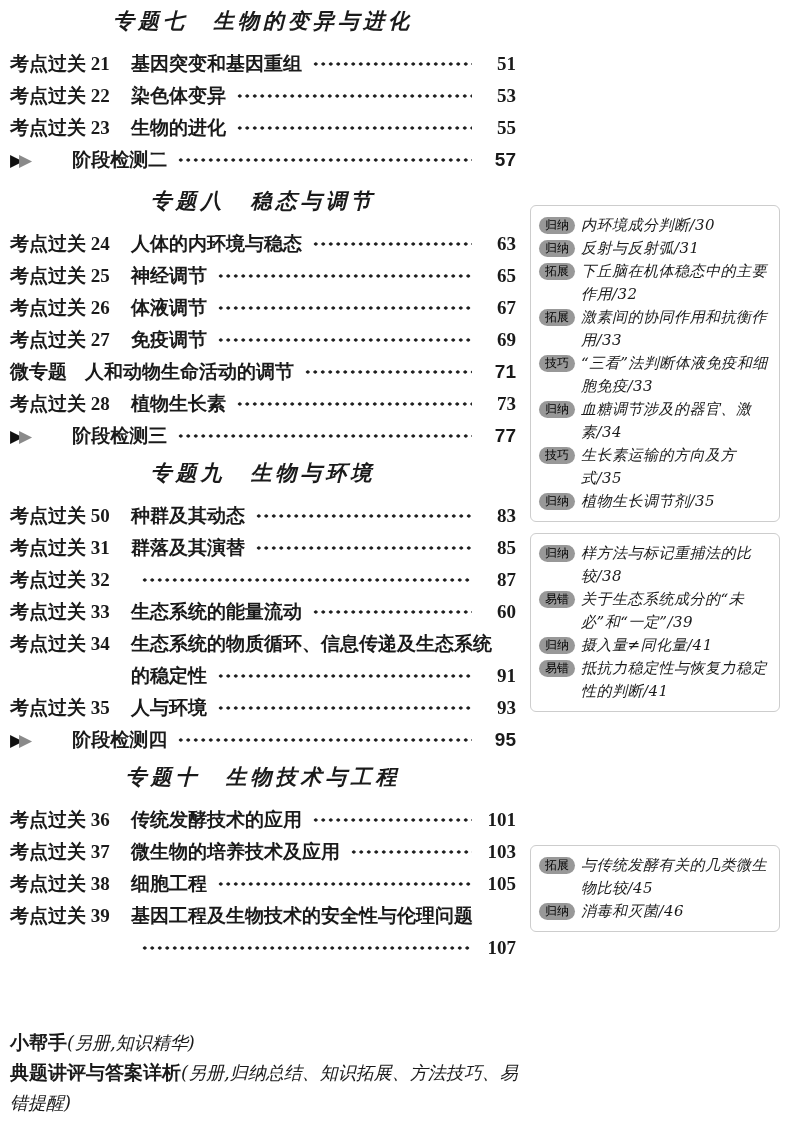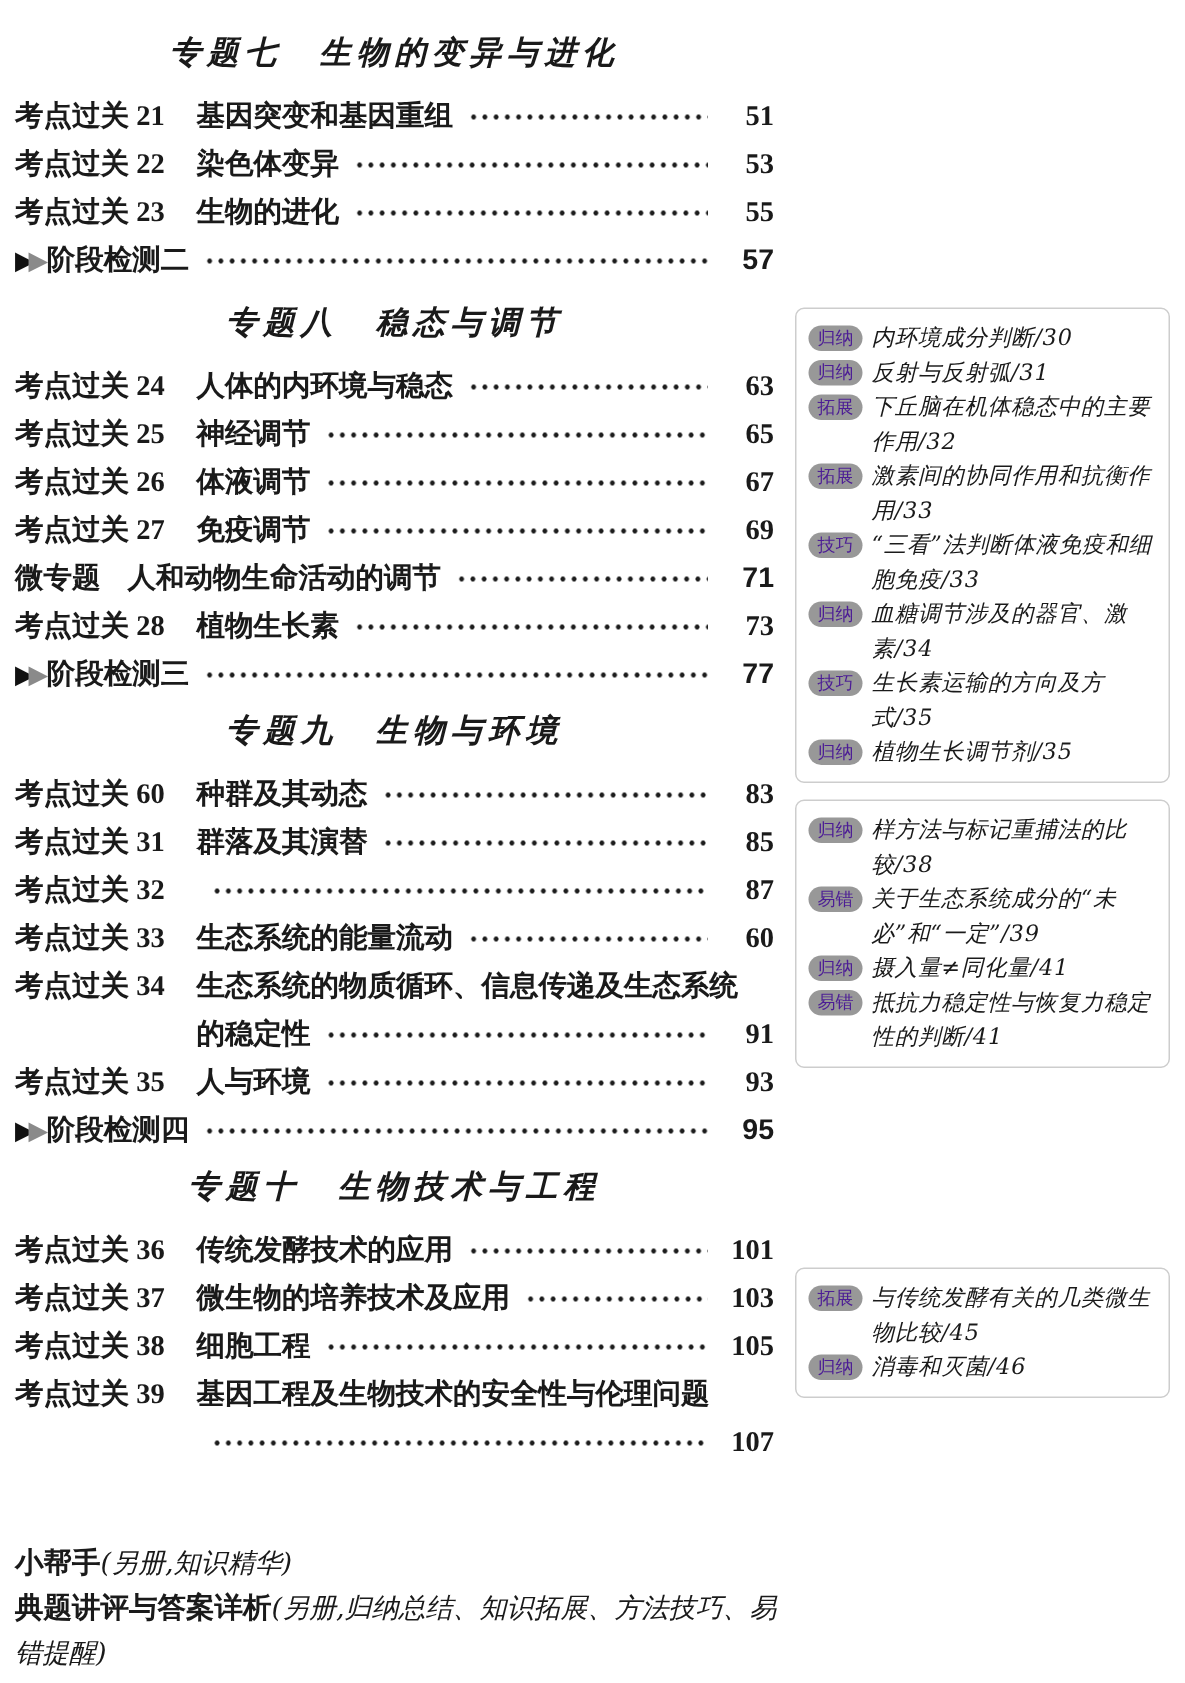--- a/index.html
+++ b/index.html
@@ -21,21 +21,21 @@
     font-weight:700;
     font-style:italic;
     font-size:21px;
     letter-spacing:4px;
     text-align:center;
     height:30px;
     line-height:30px;
     margin-bottom:12px;
     white-space:nowrap;
   }
-  .section-title.s0 { margin-top:16px; }
+  .section-title.s0 { margin-top:2px; }
   .section-title.s1 { margin-top:10px; }
   .section-title.s2 { margin-top:6px; }
   .section-title.s3 { margin-top:6px; }
 
   .row {
     display:flex;
     align-items:baseline;
     font-size:19px;
     height:32px;
     line-height:32px;
@@ -55,21 +55,21 @@
     background-size:7.5px 6px;
     background-repeat:repeat-x;
     background-position:left center;
   }
   .row .pg { flex:0 0 38px; text-align:right; }
 
   .row.stage, .row.micro {
     font-family:"Liberation Sans","DejaVu Sans",sans-serif;
     font-weight:700;
   }
-  .row.stage .label { flex:0 0 auto; }
+  .row.stage .label { flex:0 0 auto;margin-left:41px; }
   .row.micro .label { flex:0 0 auto; margin-right:18px; }
   .arrows { margin-right:3px; letter-spacing:-4px; font-size:17px; }
   .arrow.a1 { color:#111111; }
   .arrow.a2 { color:#8a8a8a; }
 
   
   .sidebar-box {
     position:absolute;
     left:530px;
     width:250px;
@@ -88,21 +88,21 @@
     letter-spacing:0.5px;
   }
   .sb-tag {
     position:absolute;
     left:2px;
     top:3px;
     width:36px;
     height:17px;
     border-radius:9px;
     background:#989898;
-    color:#4c1d95;
+    color:#000000;
     font-style:normal;
     font-family:"Liberation Sans","DejaVu Sans",sans-serif;
     font-size:12px;
     line-height:17px;
     text-align:center;
     letter-spacing:0;
   }
 
   
   .footer {
@@ -196,21 +196,21 @@
         <div class="row stage">
           <span class="arrows"><span class="arrow a1">▶</span><span class="arrow a2">▶</span></span>
           <span class="label">阶段检测三</span>
           <span class="dots"></span>
           <span class="pg">77</span>
         </div>
       </div>
       <div class="section-title s2">专题九　生物与环境</div>
       <div class="entries">
         <div class="row checkpoint">
-          <span class="label">考点过关 60</span>
+          <span class="label">考点过关 50</span>
           <span class="title">种群及其动态</span>
           <span class="dots"></span>
           <span class="pg">83</span>
         </div>
         <div class="row checkpoint">
           <span class="label">考点过关 31</span>
           <span class="title">群落及其演替</span>
           <span class="dots"></span>
           <span class="pg">85</span>
         </div>

